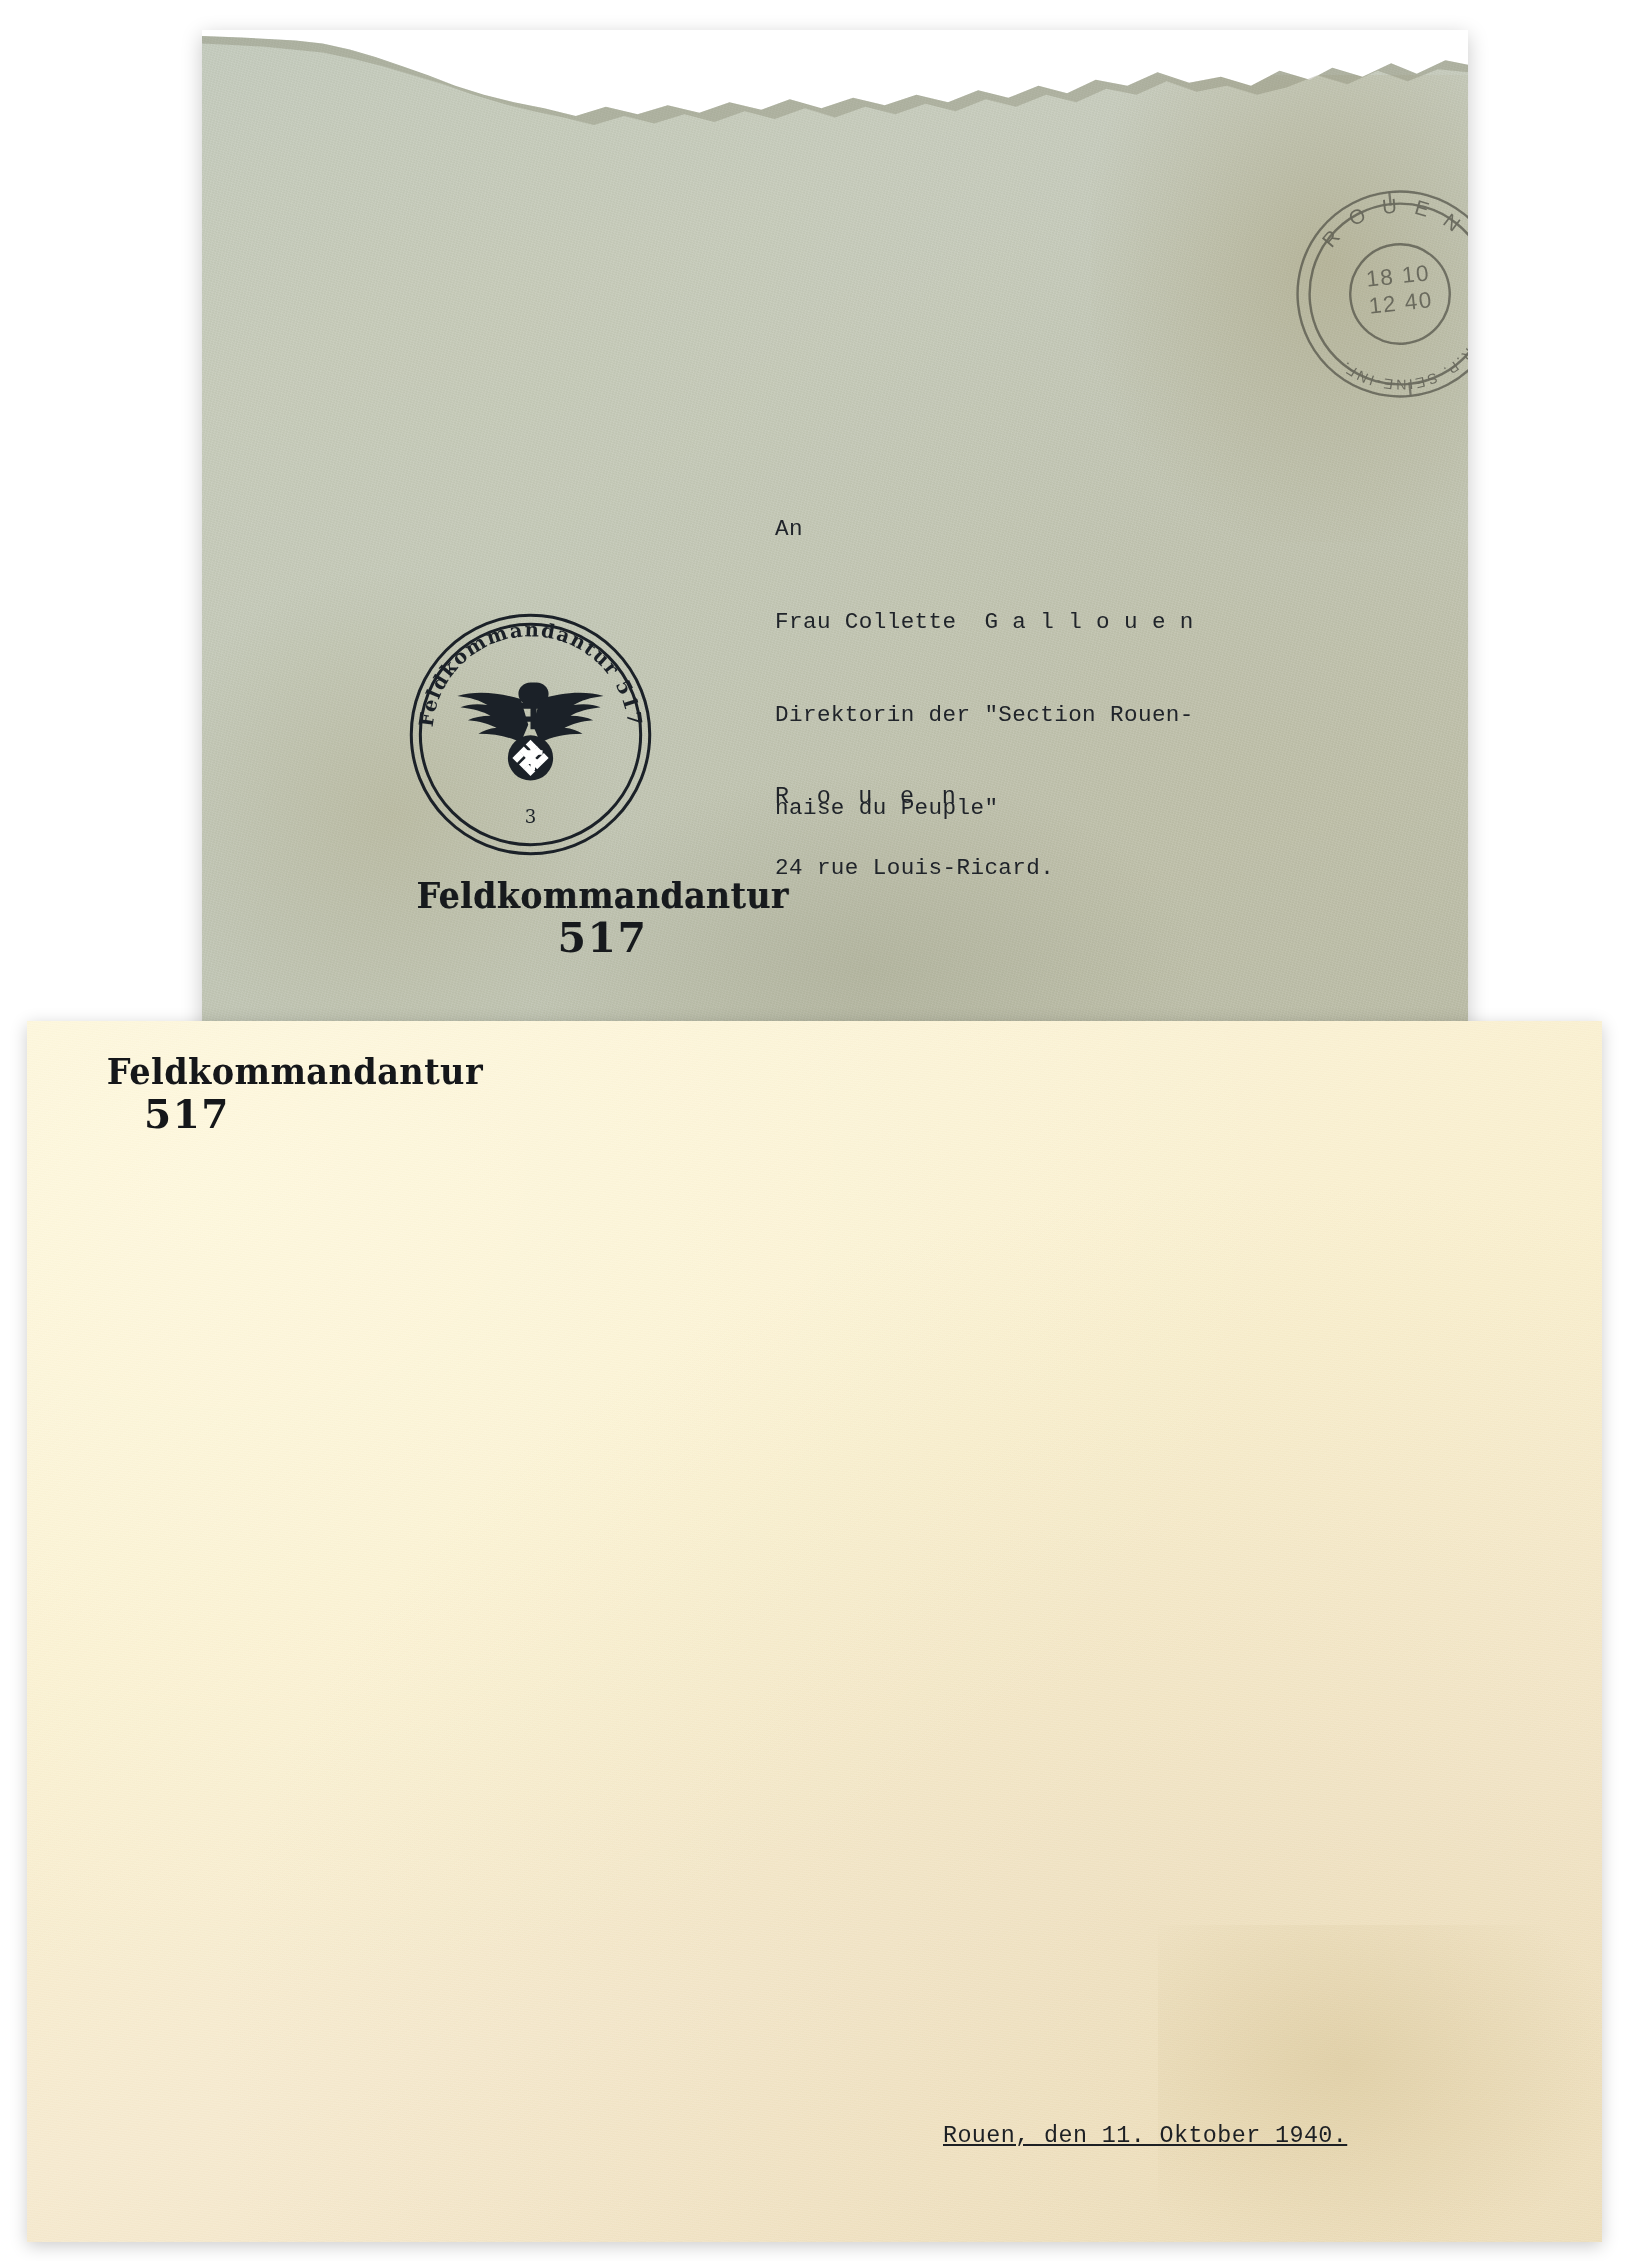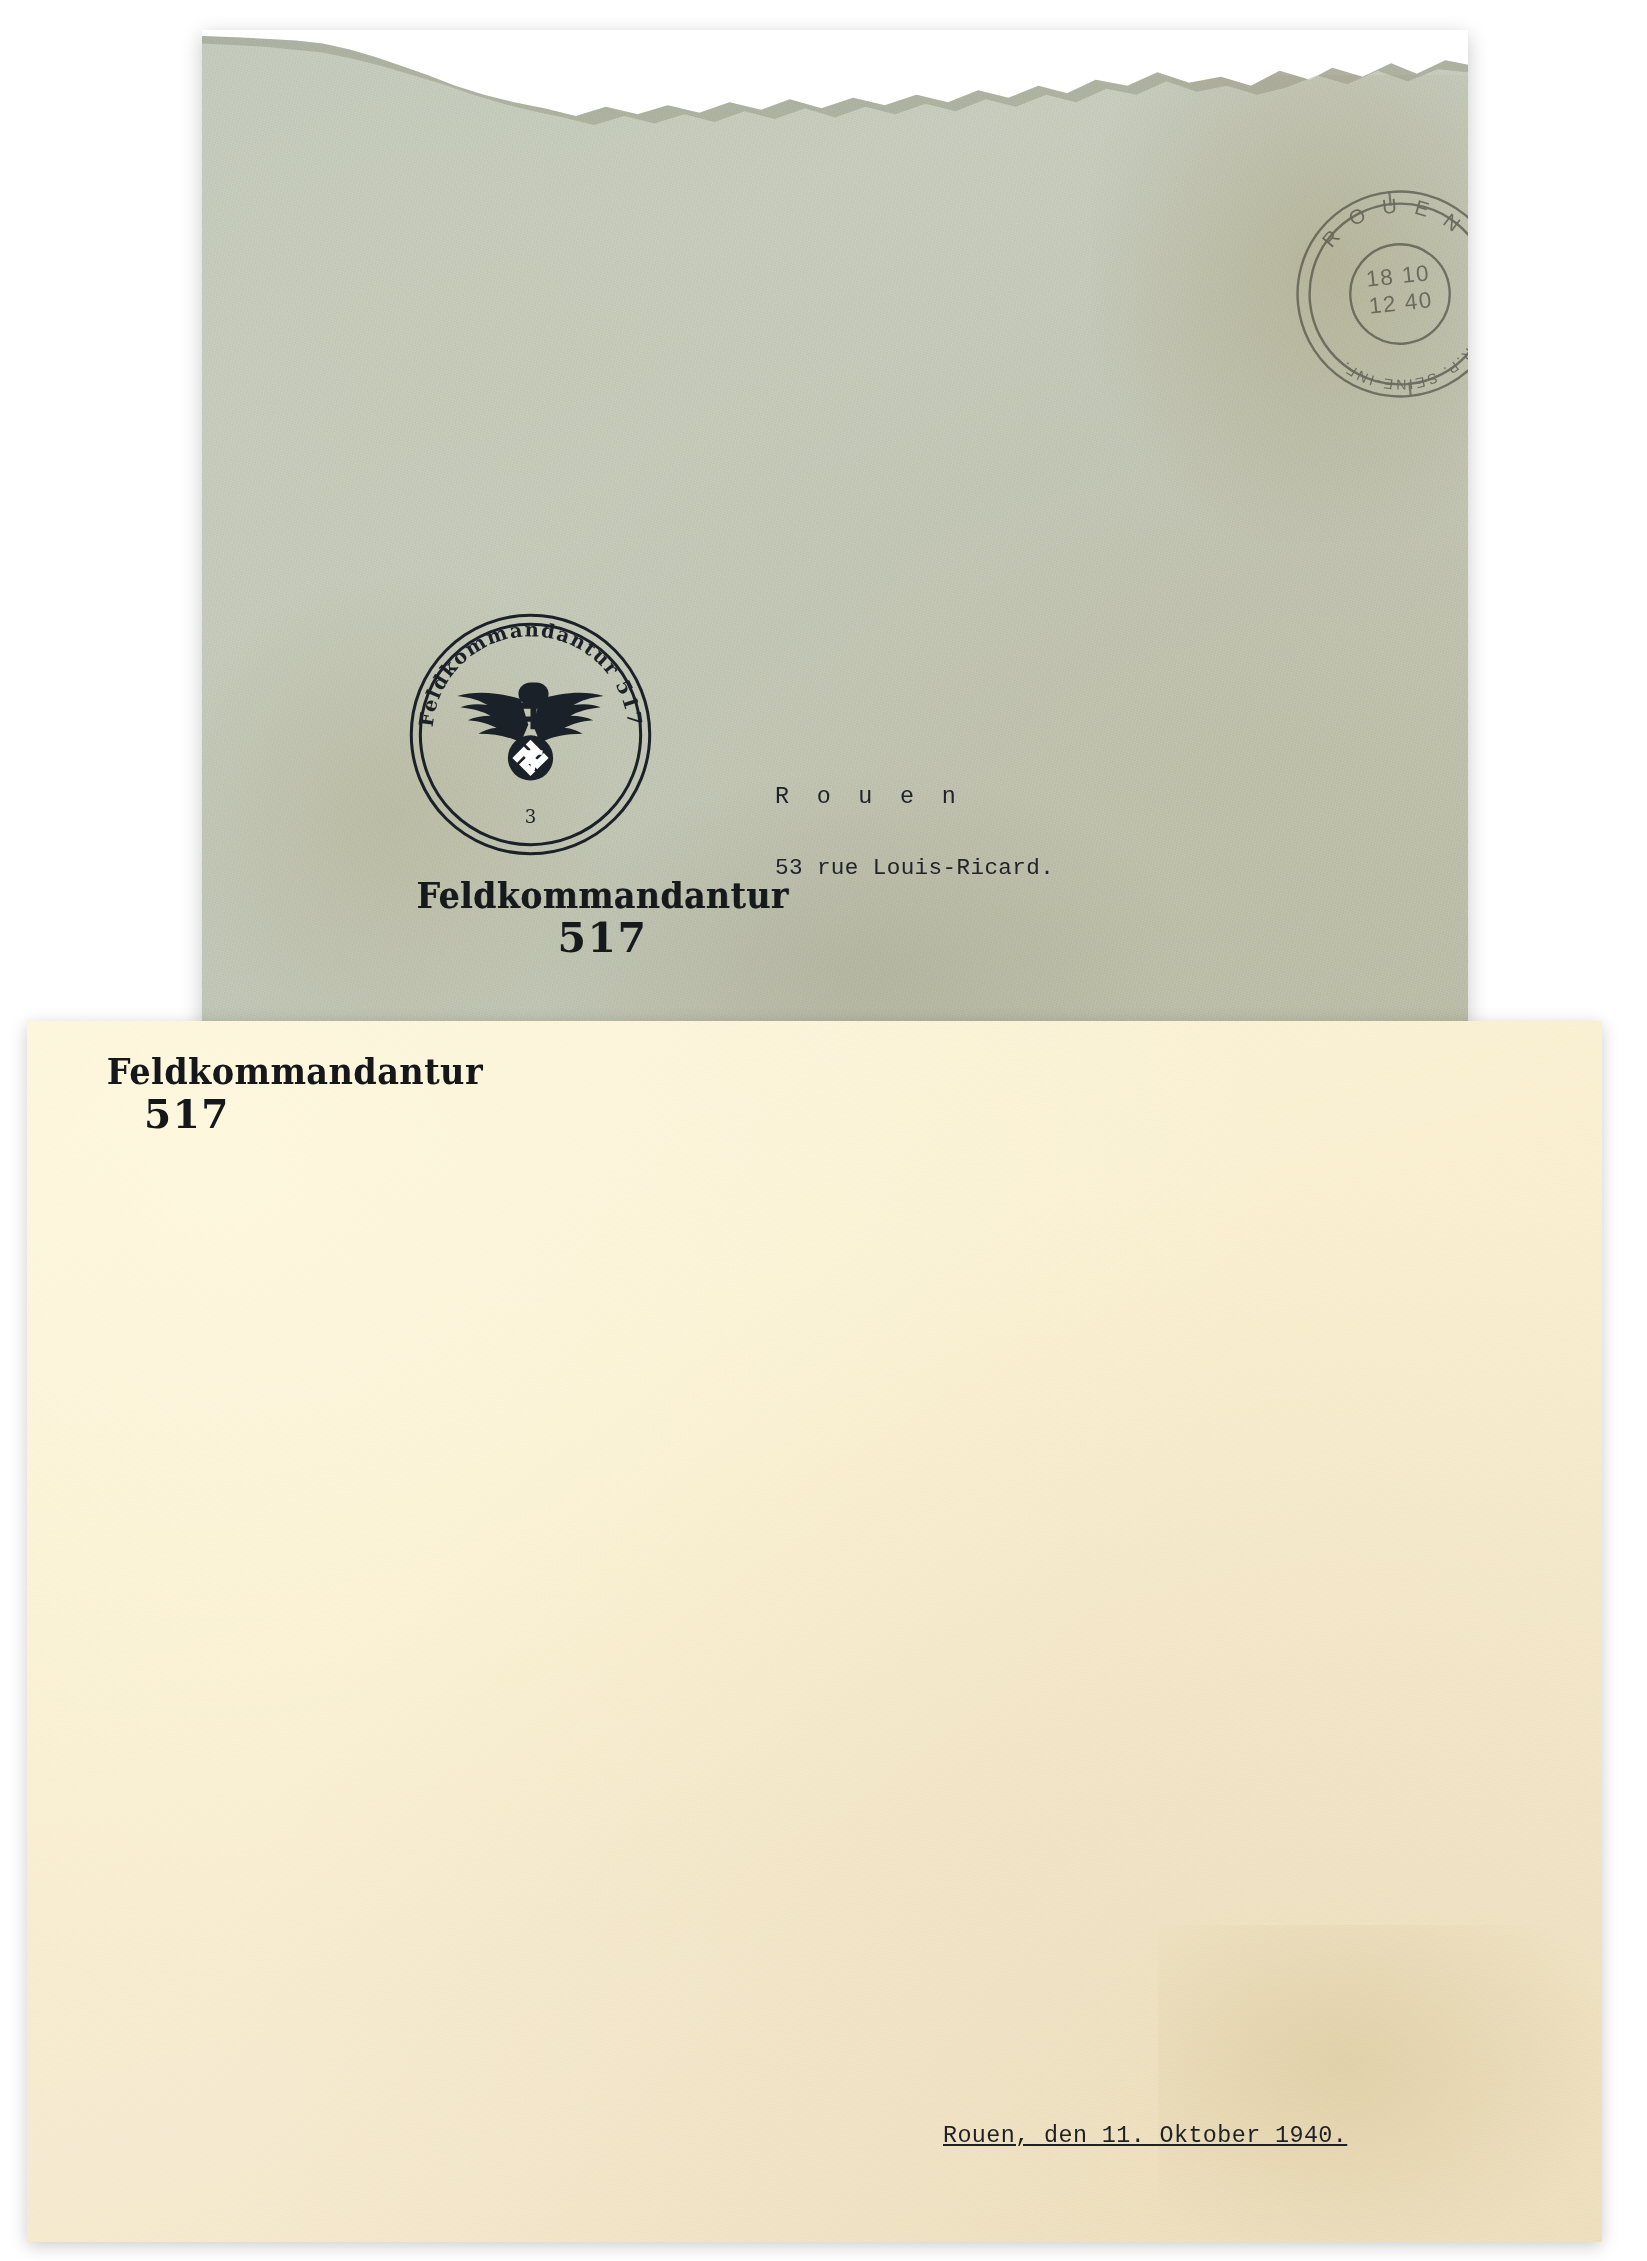--- a/index.html
+++ b/index.html
@@ -289,22 +289,28 @@
       </g>
       <text x="165" y="282" text-anchor="middle" font-family="DejaVu Serif, serif" font-size="24" fill="#1b2128">3</text>
     </svg>
   </div>
 
   <div id="env-unit">
     <div class="fraktur unit-name">Feldkommandantur</div>
     <div class="unit-number">517</div>
   </div>
 
+  <div id="env-address">
+    <div>An</div>
+    <div>Frau Collette  G a l l o u e n</div>
+    <div>Direktorin der "Section Rouen-</div>
+    <div>naise du Peuple"</div>
+  </div>
   <div id="env-city">R o u e n</div>
-  <div id="env-street">53 rue Louis-Ricard.</div>
+  <div id="env-street">24 rue Louis-Ricard.</div>
 </div>
 
 <div id="letter">
   <div class="fiber2"></div>
   <div class="ltr-stain"></div>
 
   <div id="ltr-head">
     <div class="fraktur unit-name">Feldkommandantur</div>
     <div class="unit-number">517</div>
   </div>

